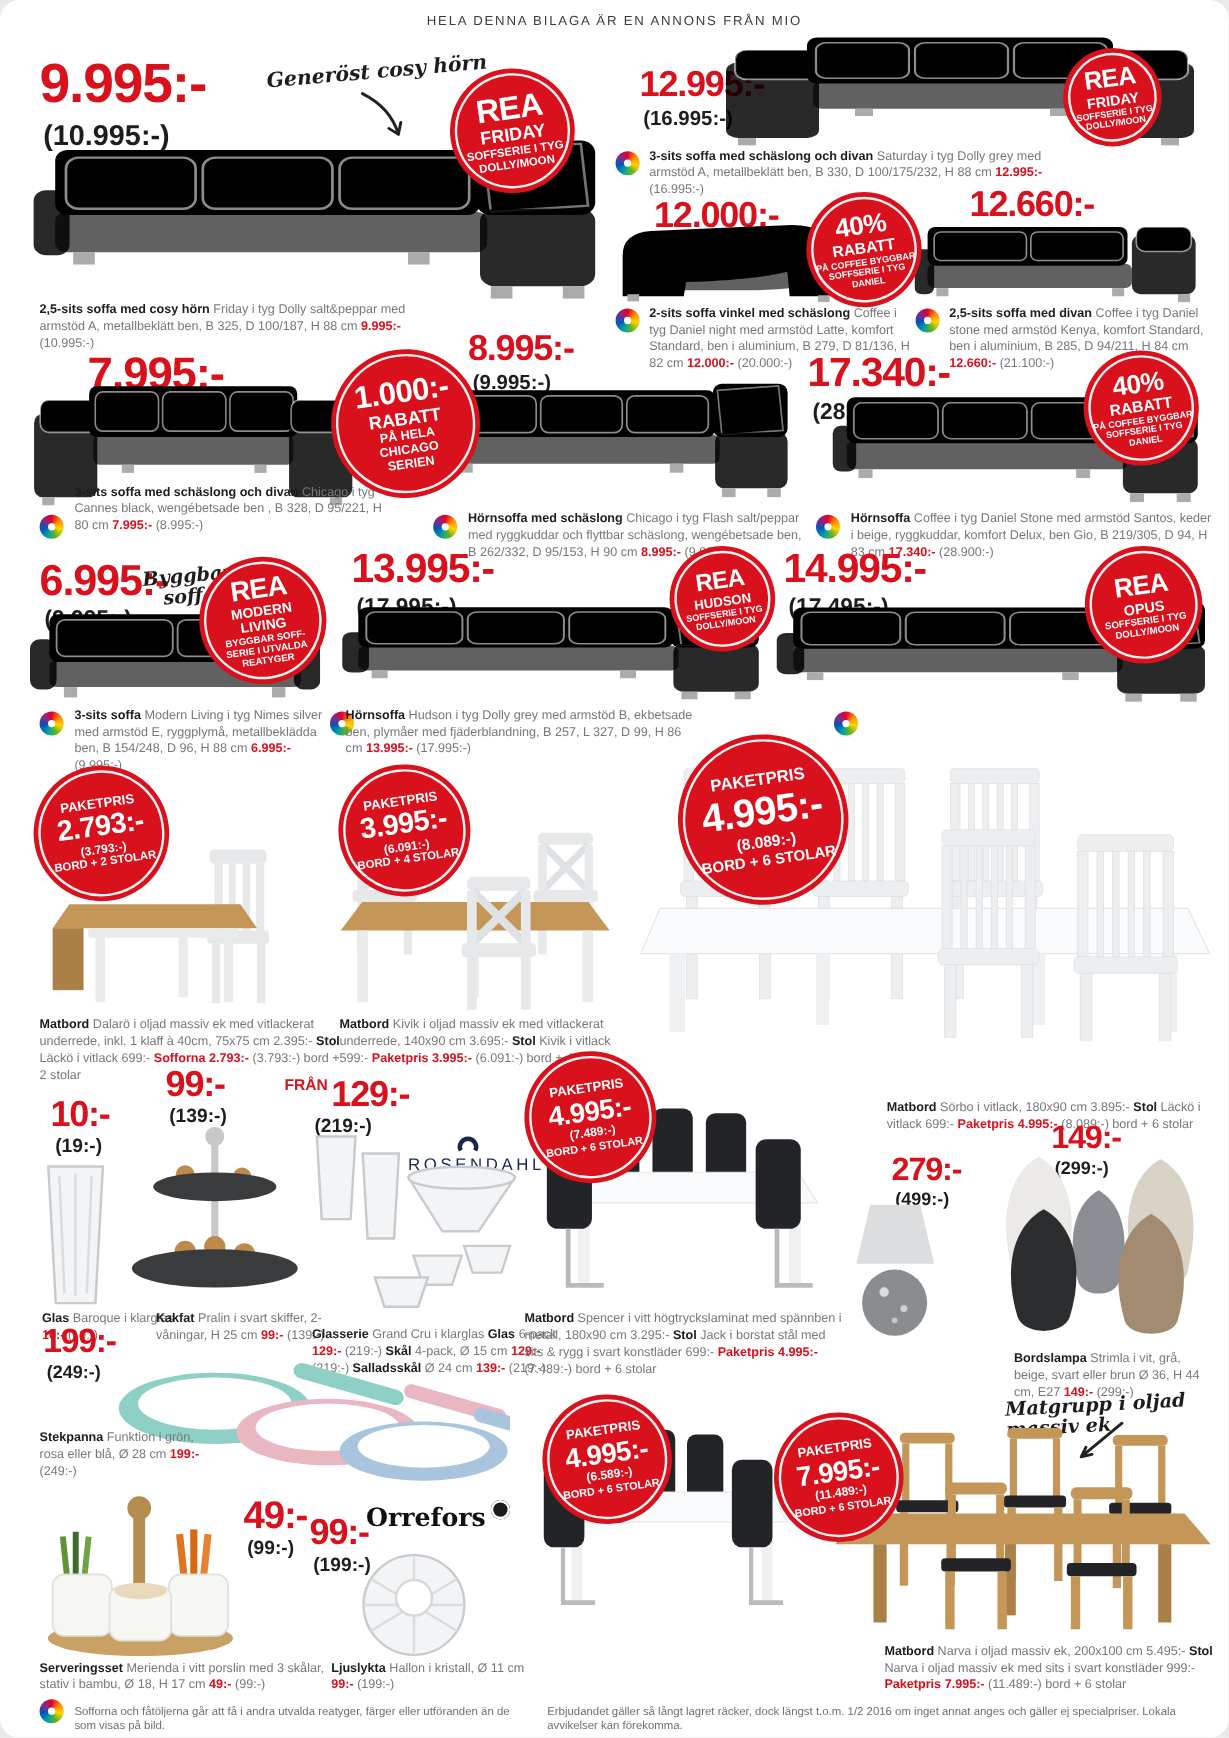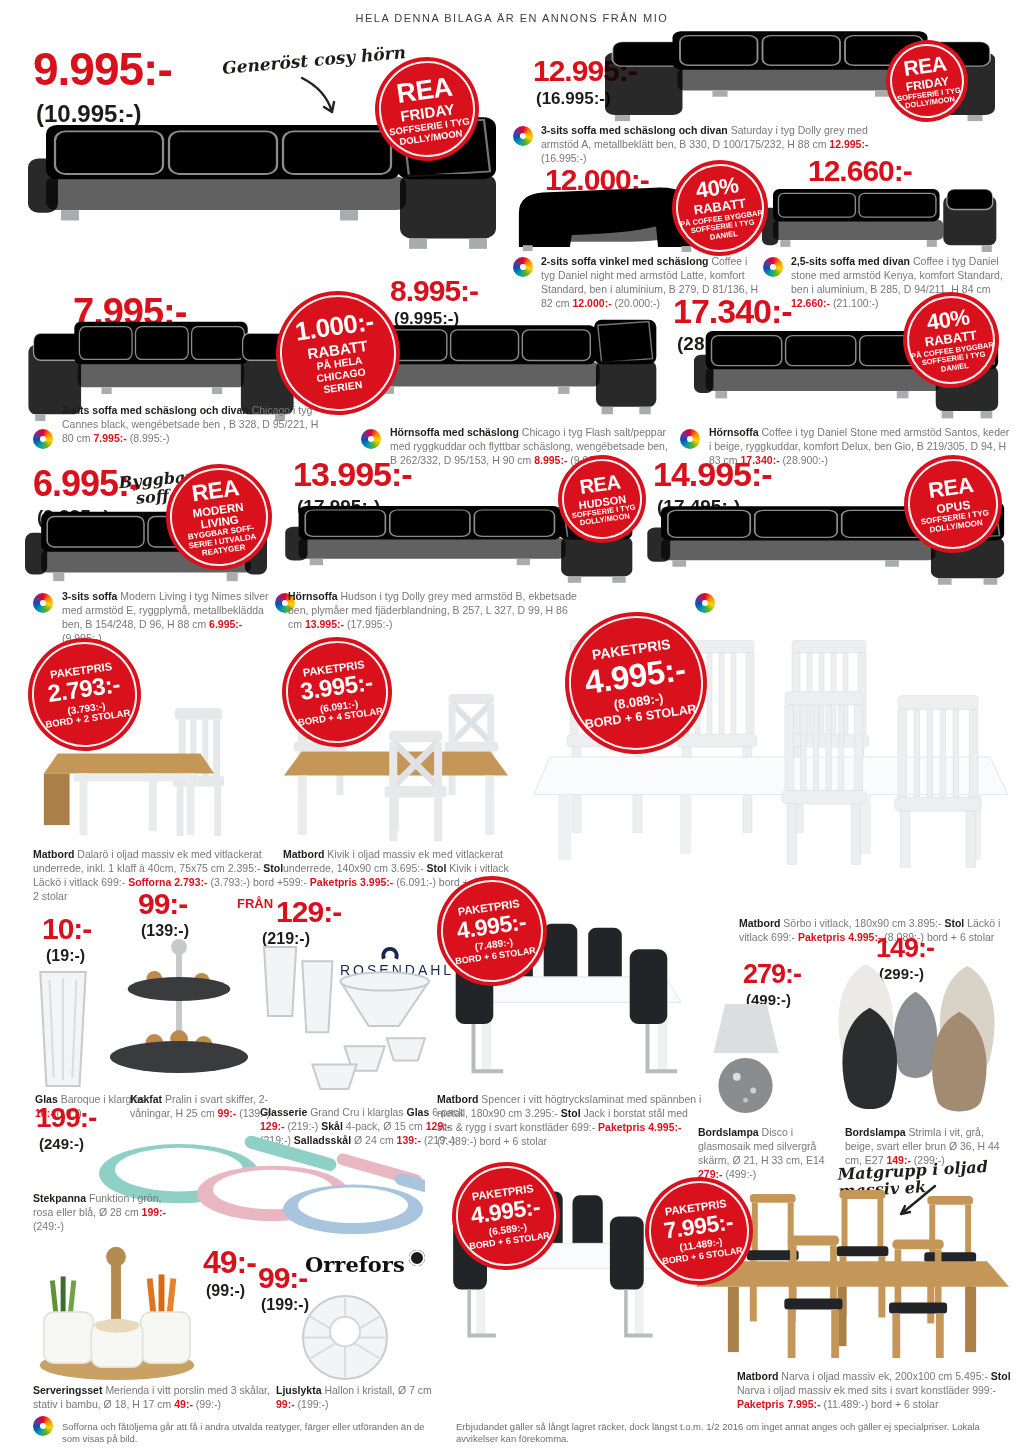--- a/index.html
+++ b/index.html
@@ -1,18 +1,18 @@
 <!DOCTYPE html>
 <html><head>
 <meta charset="utf-8">
 <style>
   :root{ --red:#d8111d; --ink:#1d1d1b; --body:#787878; }
   html,body{margin:0;padding:0;background:#e9e9e9;}
   .page{position:relative;width:1024px;height:1448px;margin:0 auto;background:#fff;
-        font-family:"Liberation Sans",sans-serif;overflow:hidden;}
+        font-family:"Liberation Sans",sans-serif;overflow:hidden;border-radius:16px;}
   .abs{position:absolute;}
   .header{width:100%;text-align:center;top:12px;font-size:11px;letter-spacing:1.5px;color:#3c3c3c;}
   .price{position:absolute;font-weight:700;color:var(--red);line-height:.92;letter-spacing:-1px;white-space:nowrap;}
   .old{position:absolute;font-weight:700;color:var(--ink);line-height:1;white-space:nowrap;}
   .fran{font-size:13px;letter-spacing:0;vertical-align:14px;margin-right:3px;}
   .desc{position:absolute;font-size:10.5px;line-height:1.32;color:var(--body);margin:0;}
   .desc .bb{font-weight:700;color:var(--ink);}
   .desc .rr{font-weight:700;color:var(--red);}
   .badge{position:absolute;background:var(--red);border-radius:50%;color:#fff;z-index:6;
          display:flex;flex-direction:column;align-items:center;justify-content:center;
@@ -397,20 +397,21 @@
     <div class="num" style="font-size:27px">REA</div>
     <div style="font-size:15px">FRIDAY</div>
     <div style="font-size:9.5px">SOFFSERIE I TYG</div>
     <div style="font-size:9.5px">DOLLY/MOON</div>
   </div>
   <div class="img" style="left:25px;top:112px;width:480px;height:142px;color:#9aa0a4">
     <svg viewBox="0 0 320 110" preserveAspectRatio="none">
         <use href="#sofa-corner"></use>
       </svg>
   </div>
+  <p class="desc" style="left:33px;top:252px;width:312px"><span class="bb">2,5-sits soffa med cosy hörn </span><span>Friday i tyg Dolly salt&amp;peppar med armstöd A, metallbeklätt ben, B 325, D 100/187, H 88 cm </span><span class="rr">9.995:-</span><span> (10.995:-)</span></p>
 
   <div class="price" style="left:533px;top:57px;font-size:30px">12.995:-</div>
   <div class="old" style="left:536px;top:90px;font-size:17px">(16.995:-)</div>
   <div class="badge" style="left:886px;top:40px;width:82px;height:82px">
     <div class="num" style="font-size:21px">REA</div>
     <div style="font-size:12px">FRIDAY</div>
     <div style="font-size:7.5px">SOFFSERIE I TYG</div>
     <div style="font-size:7.5px">DOLLY/MOON</div>
   </div>
   <div class="img" style="left:600px;top:26px;width:400px;height:96px;color:#a7abae">
@@ -631,21 +632,20 @@
   </div>
   <p class="desc" style="left:437px;top:1093px;width:268px"><span class="bb">Matbord </span><span>Spencer i vitt högtryckslaminat med spännben i metall, 180x90 cm 3.295:- </span><span class="bb">Stol </span><span>Jack i borstat stål med sits &amp; rygg i svart konstläder 699:- </span><span class="rr">Paketpris 4.995:-</span><span> (7.489:-) bord + 6 stolar</span></p>
 
   <div class="price" style="left:743px;top:962px;font-size:27px">279:-</div>
   <div class="old" style="left:746px;top:992px;font-size:15px">(499:-)</div>
   <div class="img" style="left:700px;top:1000px;width:92px;height:118px">
     <svg viewBox="0 0 95 120" preserveAspectRatio="none">
         <use href="#lamp-disco"></use>
       </svg>
   </div>
-  <p class="desc" style="left:698px;top:1126px;width:136px"><span class="bb">Bordslampa </span><span>Disco i glasmosaik med silvergrå skärm, Ø 21, H 33 cm, E14 </span><span class="rr">279:-</span><span> (499:-)</span></p>
 
   <div class="price" style="left:876px;top:936px;font-size:27px">149:-</div>
   <div class="old" style="left:879px;top:966px;font-size:15px">(299:-)</div>
   <div class="img" style="left:818px;top:956px;width:194px;height:164px">
     <svg viewBox="0 0 195 165" preserveAspectRatio="none">
         <use href="#lamps-strimla"></use>
       </svg>
   </div>
   <p class="desc" style="left:845px;top:1126px;width:166px"><span class="bb">Bordslampa </span><span>Strimla i vit, grå, beige, svart eller brun Ø 36, H 44 cm, E27 </span><span class="rr">149:-</span><span> (299:-)</span></p>
 
@@ -668,21 +668,21 @@
   <p class="desc" style="left:33px;top:1384px;width:240px"><span class="bb">Serveringsset </span><span>Merienda i vitt porslin med 3 skålar, stativ i bambu, Ø 18, H 17 cm </span><span class="rr">49:-</span><span> (99:-)</span></p>
 
   <div class="price" style="left:258px;top:1264px;font-size:30px">99:-</div>
   <div class="old" style="left:261px;top:1297px;font-size:16px">(199:-)</div>
   <div class="orrefors" style="left:305px;top:1250px"><span>Orrefors</span><span class="crest"></span></div>
   <div class="img" style="left:295px;top:1288px;width:100px;height:94px">
     <svg viewBox="0 0 100 95" preserveAspectRatio="none">
         <use href="#crystal"></use>
       </svg>
   </div>
-  <p class="desc" style="left:276px;top:1384px;width:166px"><span class="bb">Ljuslykta </span><span>Hallon i kristall, Ø 7 cm </span><span class="rr">99:-</span><span> (199:-)</span></p>
+  <p class="desc" style="left:276px;top:1384px;width:166px"><span class="bb">Ljuslykta </span><span>Hallon i kristall, Ø 11 cm </span><span class="rr">99:-</span><span> (199:-)</span></p>
 
   <div class="badge" style="left:452px;top:1162px;width:108px;height:108px">
     <div style="font-size:11px">PAKETPRIS</div>
     <div class="num" style="font-size:23px">4.995:-</div>
     <div style="font-size:10px">(6.589:-)</div>
     <div style="font-size:9px">BORD + 6 STOLAR</div>
   </div>
   <div class="img" style="left:430px;top:1180px;width:236px;height:168px">
     <svg viewBox="0 0 265 175" preserveAspectRatio="none">
         <use href="#dining-black"></use>

